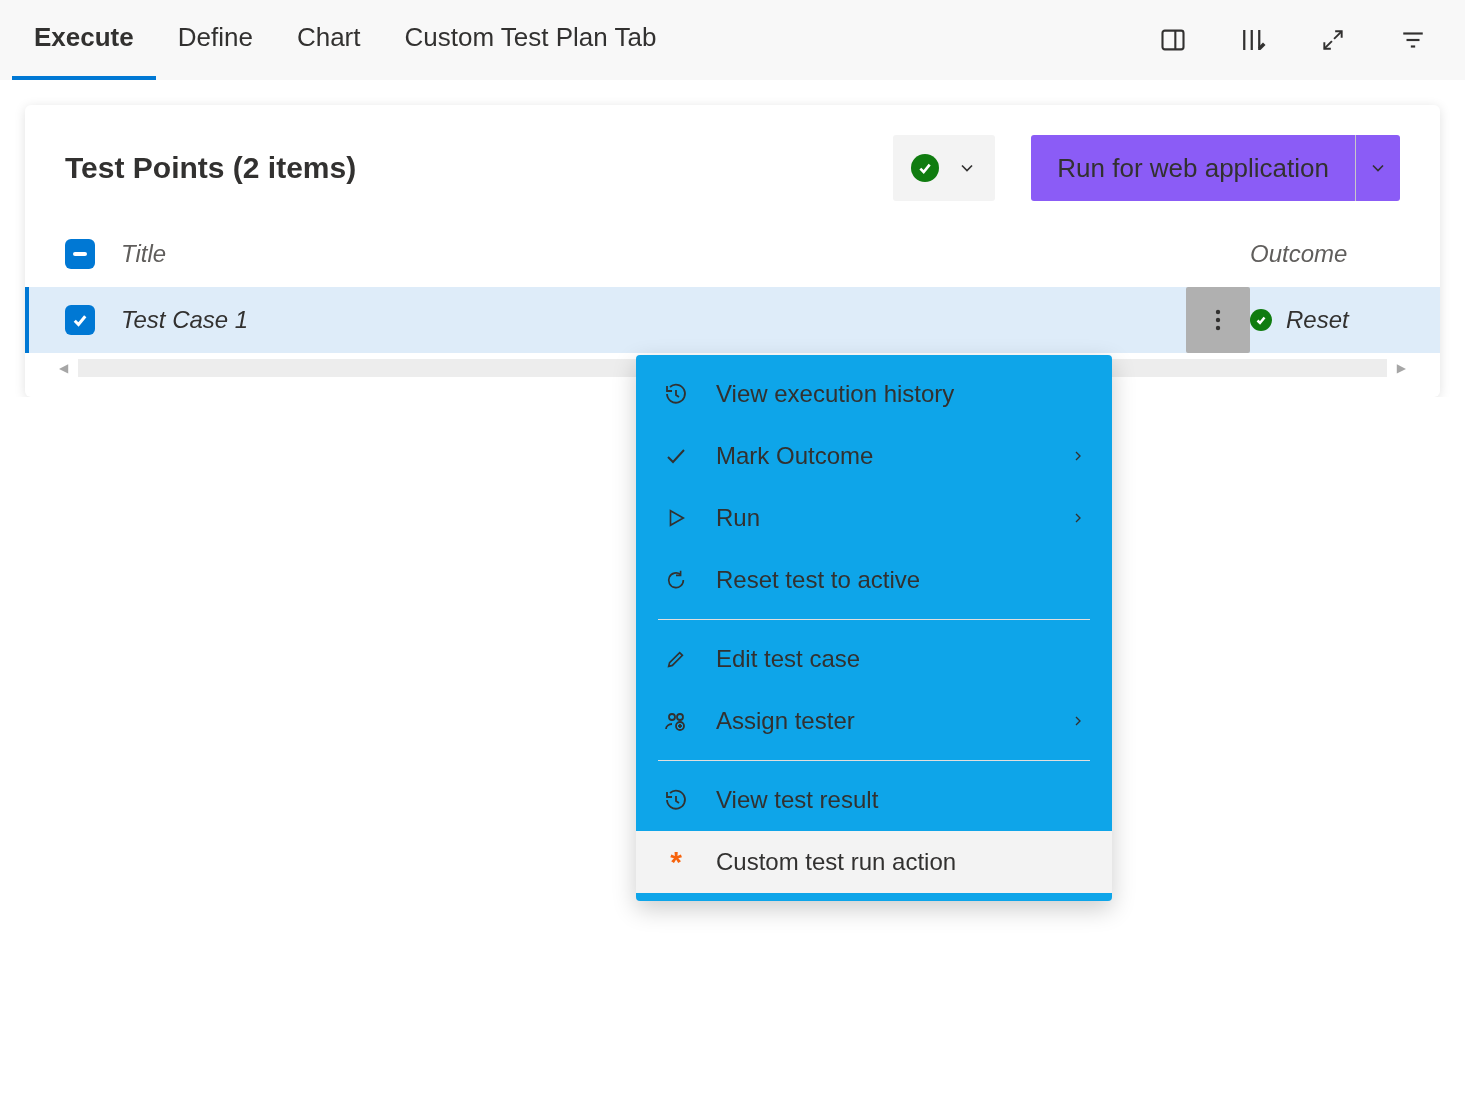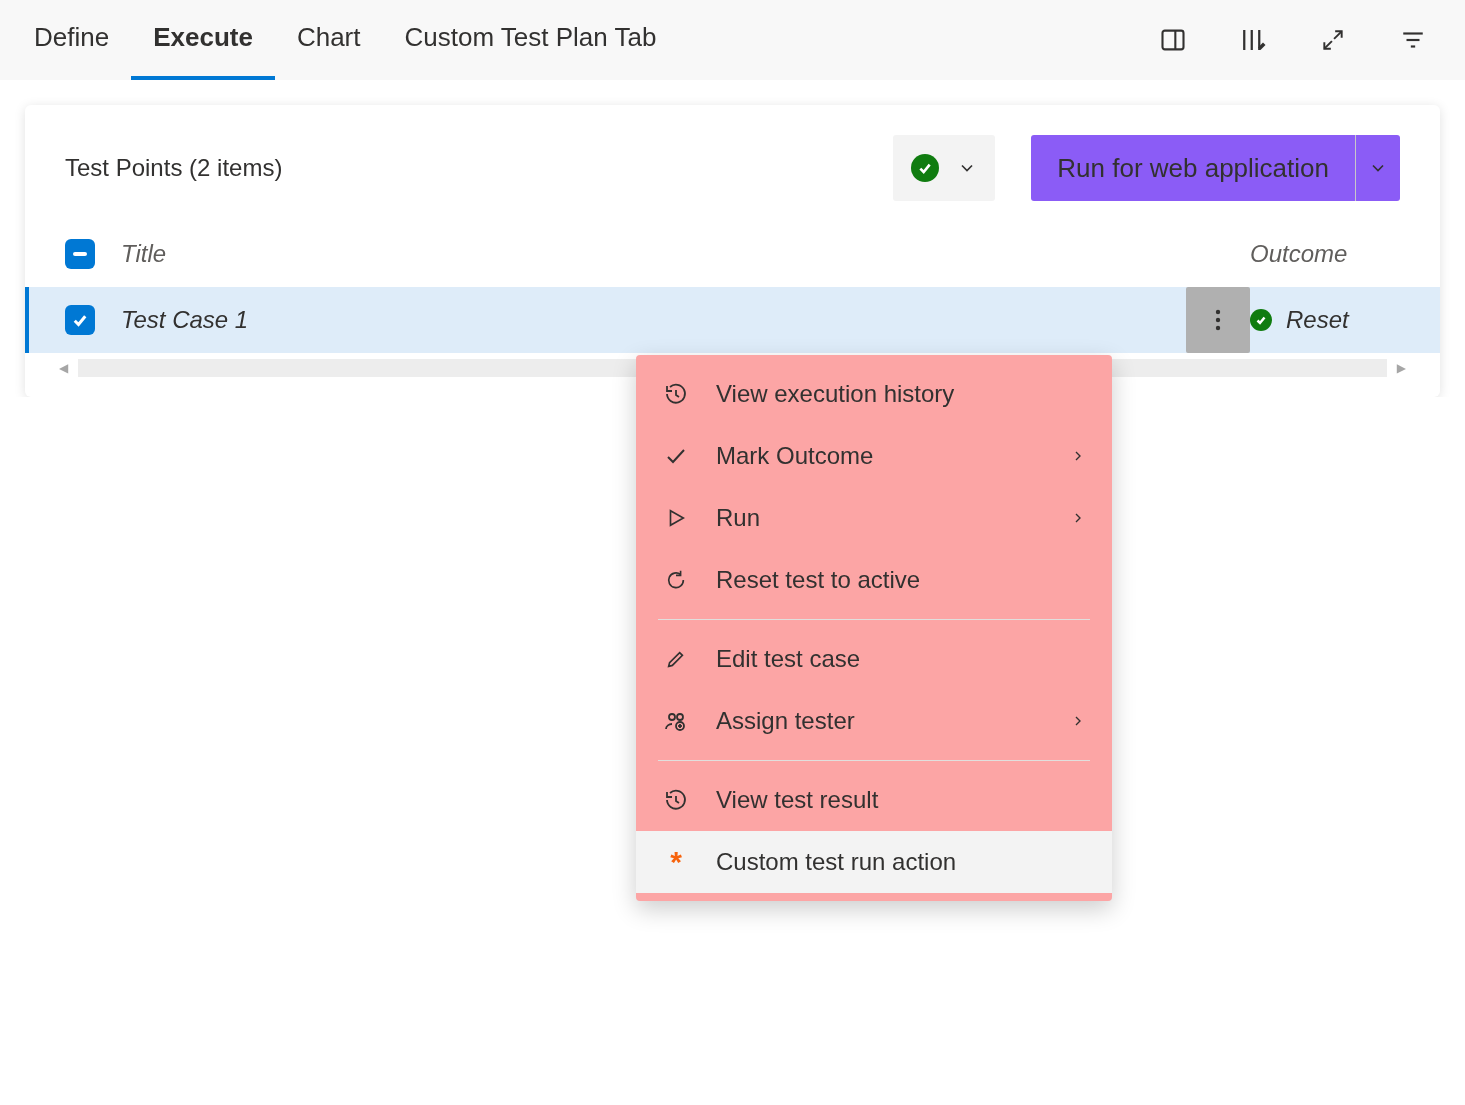--- a/index.html
+++ b/index.html
@@ -55,22 +55,22 @@
       position: relative;
       padding-bottom: 20px;
     }
 
     .panel-header {
       display: flex;
       align-items: center;
       padding: 30px 40px 20px 40px;
     }
     .panel-title {
-      font-size: 24px;
-      font-weight: 400;
+      font-size: 30px;
+      font-weight: 700;
       flex: 1;
     }
     .outcome-btn {
       background: #f3f3f3;
       height: 66px;
       display: flex;
       align-items: center;
       padding: 0 18px;
       gap: 18px;
       border-radius: 3px;
@@ -170,21 +170,21 @@
     .scroll-arrow {
       font-size: 12px; color:#a6a6a6;
     }
 
     
     .context-menu {
       position: absolute;
       top: 355px;
       left: 636px;
       width: 476px;
-      background: #fca5a5;
+      background: #0ea5e9;
       border-radius: 4px;
       box-shadow: 0 8px 24px rgba(0,0,0,0.2);
       padding: 8px 0;
       z-index: 10;
     }
     .menu-item {
       display:flex;
       align-items:center;
       height: 62px;
       padding: 0 26px;
@@ -200,22 +200,22 @@
     .menu-item .mi-chev { color:#323130; }
     .menu-divider {
       height:1px; background:#e1dfdd; margin: 8px 22px;
     }
     .star-orange { color:#f7630c; font-size:30px; font-weight:bold; }
   </style>
 </head>
 <body>
 
 <div class="tabbar">
+  <div class="tab active">Execute</div>
   <div class="tab">Define</div>
-  <div class="tab active">Execute</div>
   <div class="tab">Chart</div>
   <div class="tab">Custom Test Plan Tab</div>
   <div class="tabbar-spacer"></div>
   <div class="iconbtn">
     <svg width="28" height="28" viewBox="0 0 24 24" fill="none" stroke="#323130" stroke-width="1.8">
       <rect x="3" y="4" width="18" height="16" rx="2"></rect>
         <line x1="14" y1="4" x2="14" y2="20"></line>
     </svg>
   </div>
   <div class="iconbtn">

